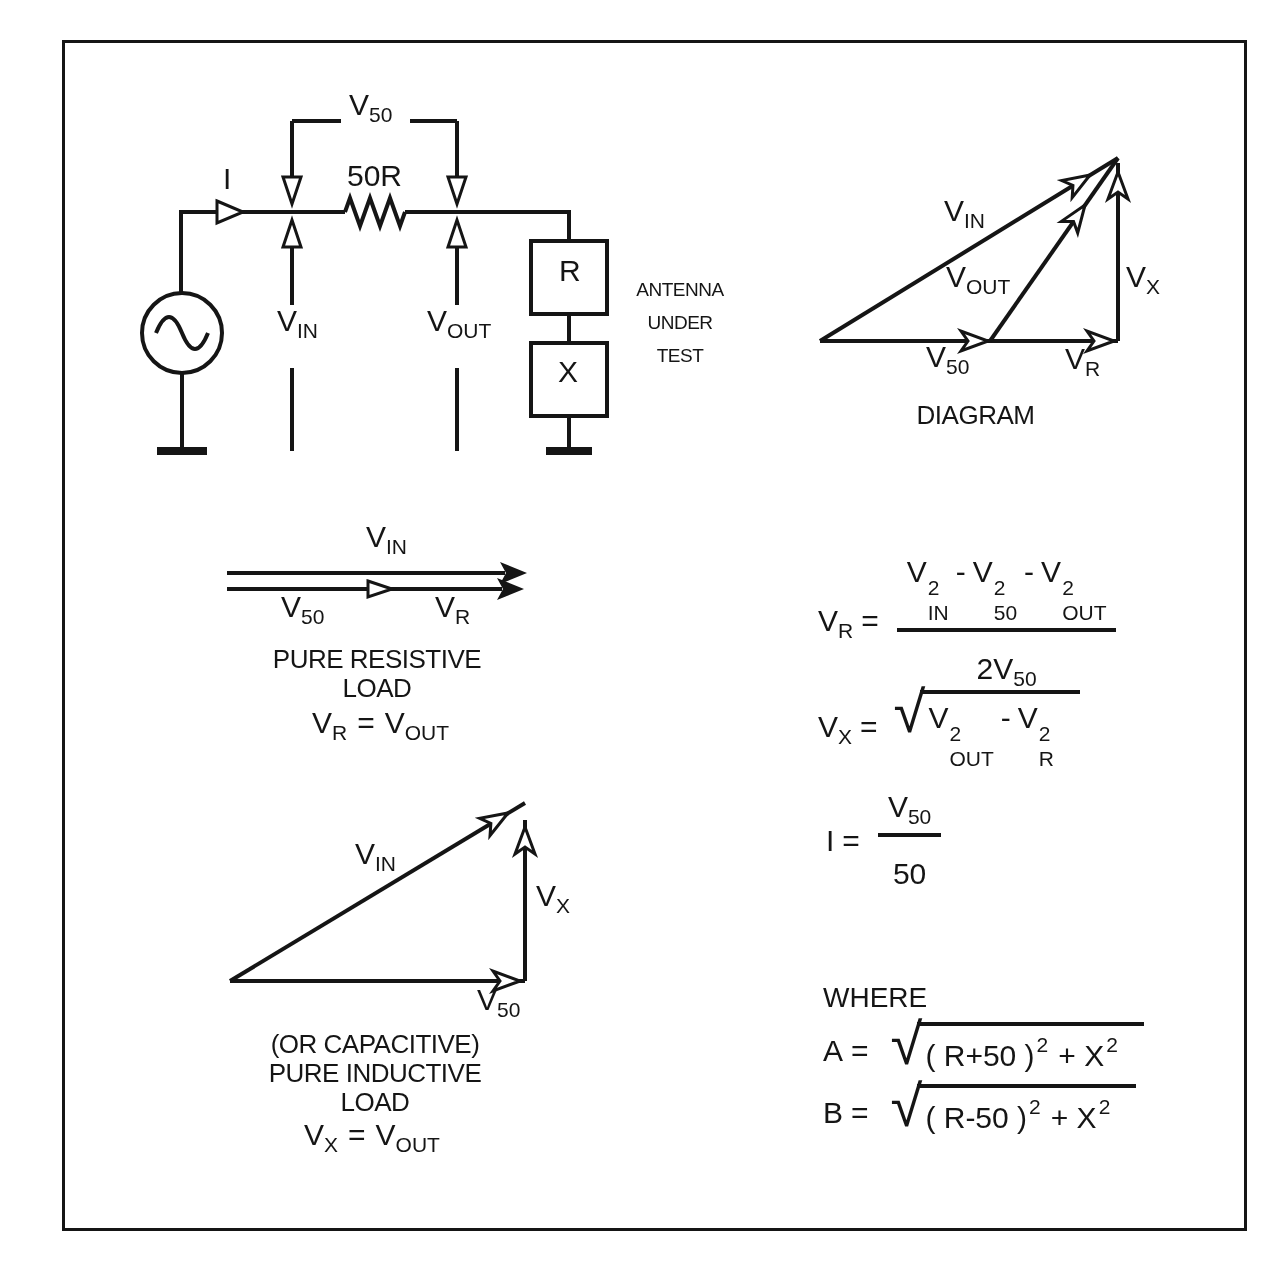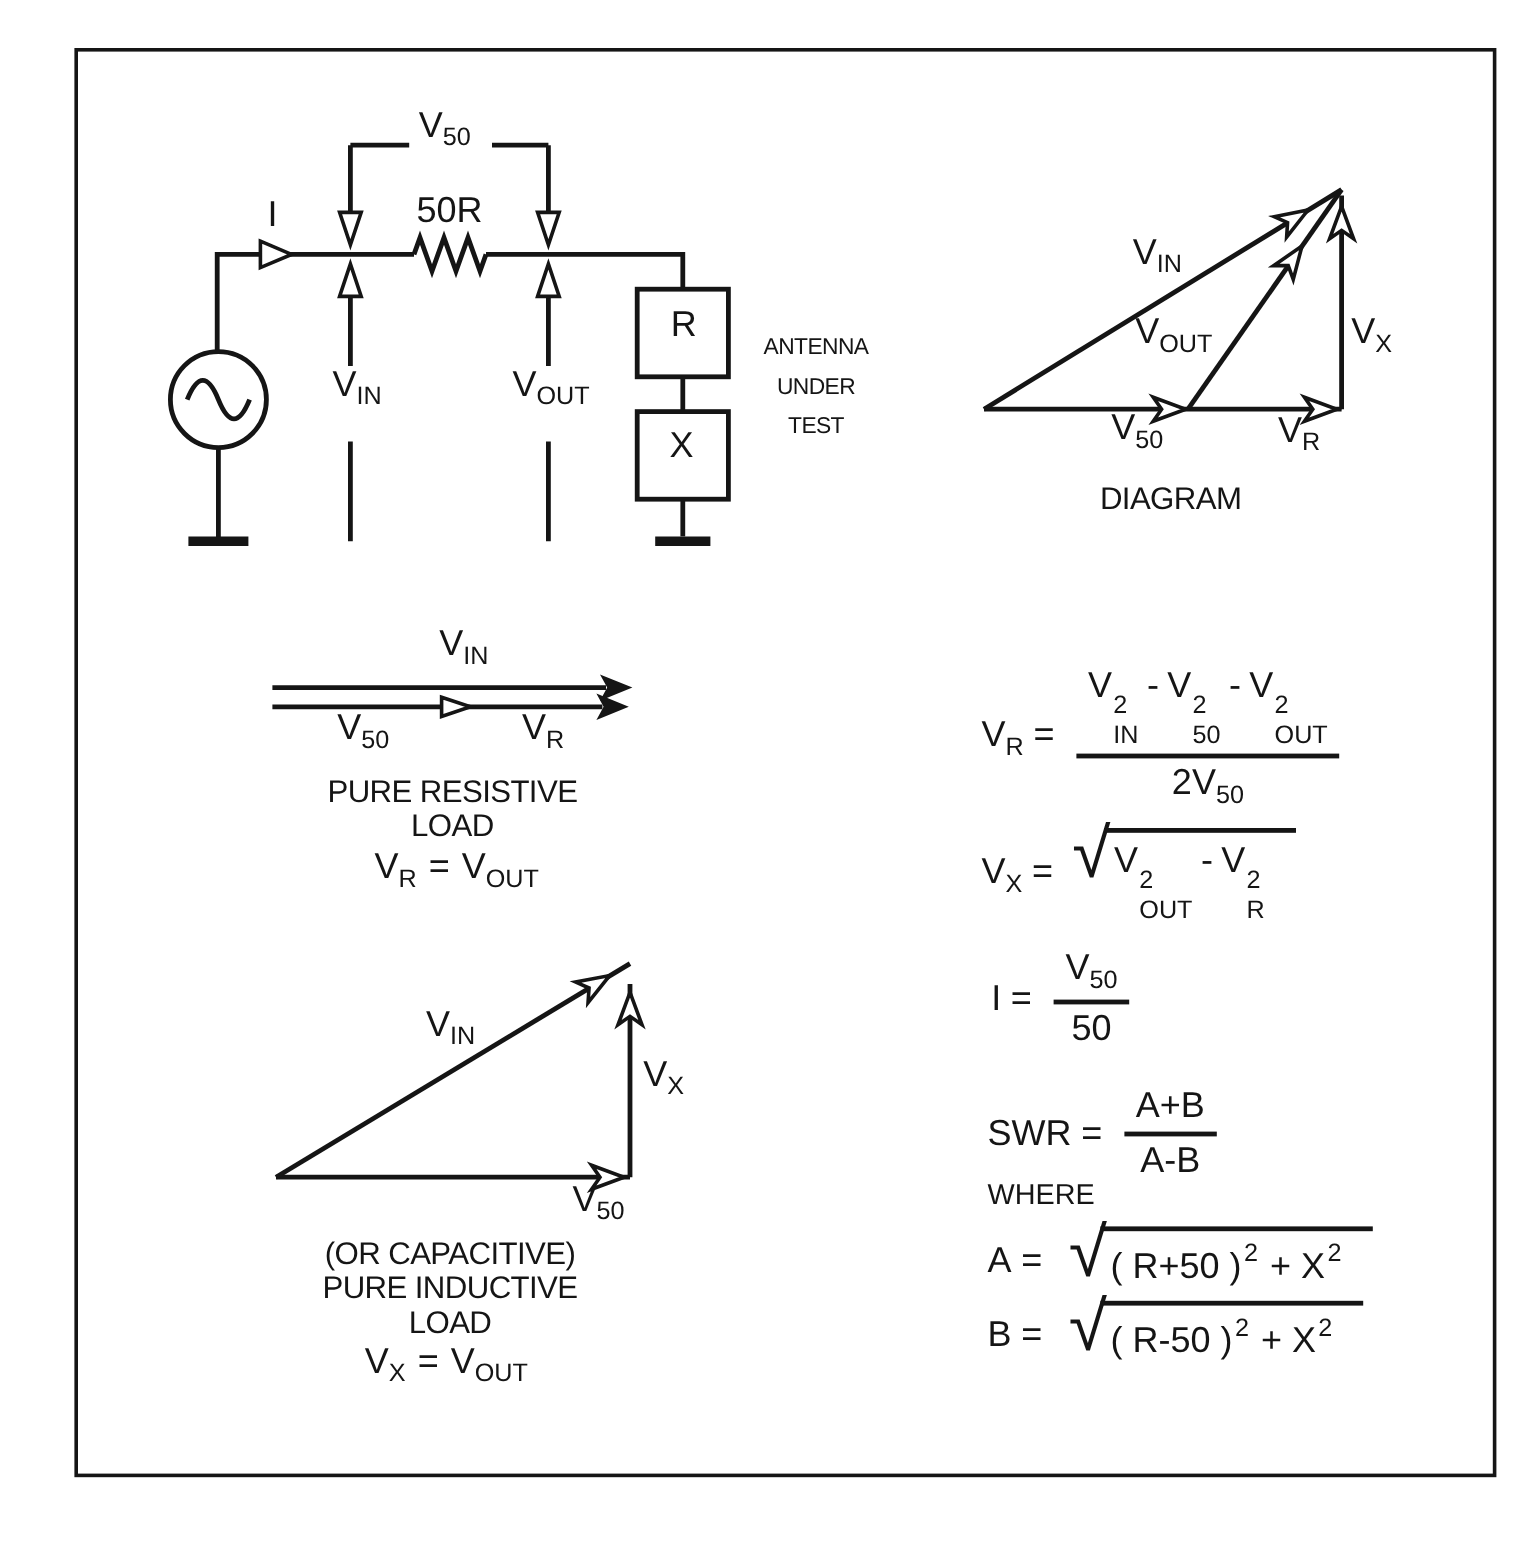--- a/index.html
+++ b/index.html
@@ -15,21 +15,21 @@
       vertical-align:-13px;margin-left:1px;}
   .ss .sup{margin-bottom:4px;}
   .tok{white-space:nowrap;}
   .op{margin:0 7px;}
   .formula{position:absolute;display:flex;align-items:center;font-size:30px;line-height:1.05;}
   .lhs{margin-right:8px;white-space:nowrap;}
   .eq{margin-left:8px;}
   .frac{display:inline-flex;flex-direction:column;align-items:center;margin-left:10px;}
   .num,.den{padding:0 10px;white-space:nowrap;}
   .num{padding-bottom:5px;}
-  .den{padding-top:5px;}
+  .den{padding-top:21px;}
   .bar{align-self:stretch;height:4px;background:#151515;}
   .sqrt{display:inline-flex;align-items:flex-start;margin-left:8px;}
   .sign{font-size:58px;line-height:1;transform:translateY(-7px);margin-right:-5px;}
   .rad{border-top:4px solid #151515;padding:8px 26px 0 8px;white-space:nowrap;}
   .eqmid{margin:0 10px;}
 </style>
 </head>
 <body>
 
 <div class="canvas">
@@ -195,30 +195,22 @@
 
   <div class="formula" style="left:826px;top:791px">
     <span class="lhs"><span>I</span><span class="eq">=</span></span>
     <span class="frac">
       <span class="num"><span>V</span><span class="sb">50</span></span>
       <span class="bar"></span>
       <span class="den"><span>50</span></span>
     </span>
   </div>
 
-  <div class="formula" style="left:823px;top:906px">
-    <span class="lhs"><span>SWR</span><span class="eq">=</span></span>
-    <span class="frac">
-      <span class="num">A+B</span>
-      <span class="bar"></span>
-      <span class="den">A-B</span>
-    </span>
-  </div>
-
-  <div class="lbl" style="left:823px;top:984px;font-size:24px">
+
+  <div class="lbl" style="left:823px;top:984px;font-size:28px">
     <span>WHERE</span></div>
 
   <div class="formula" style="left:823px;top:1022px">
     <span class="lhs" style="margin-right:14px"><span>A</span><span class="eq">=</span></span>
     <span class="sqrt">
       <span class="sign">√</span>
       <span class="rad"><span>( R+50 )</span><span class="sp">2</span><span style="margin-left:10px">+ X</span><span class="sp">2</span></span>
     </span>
   </div>
 

